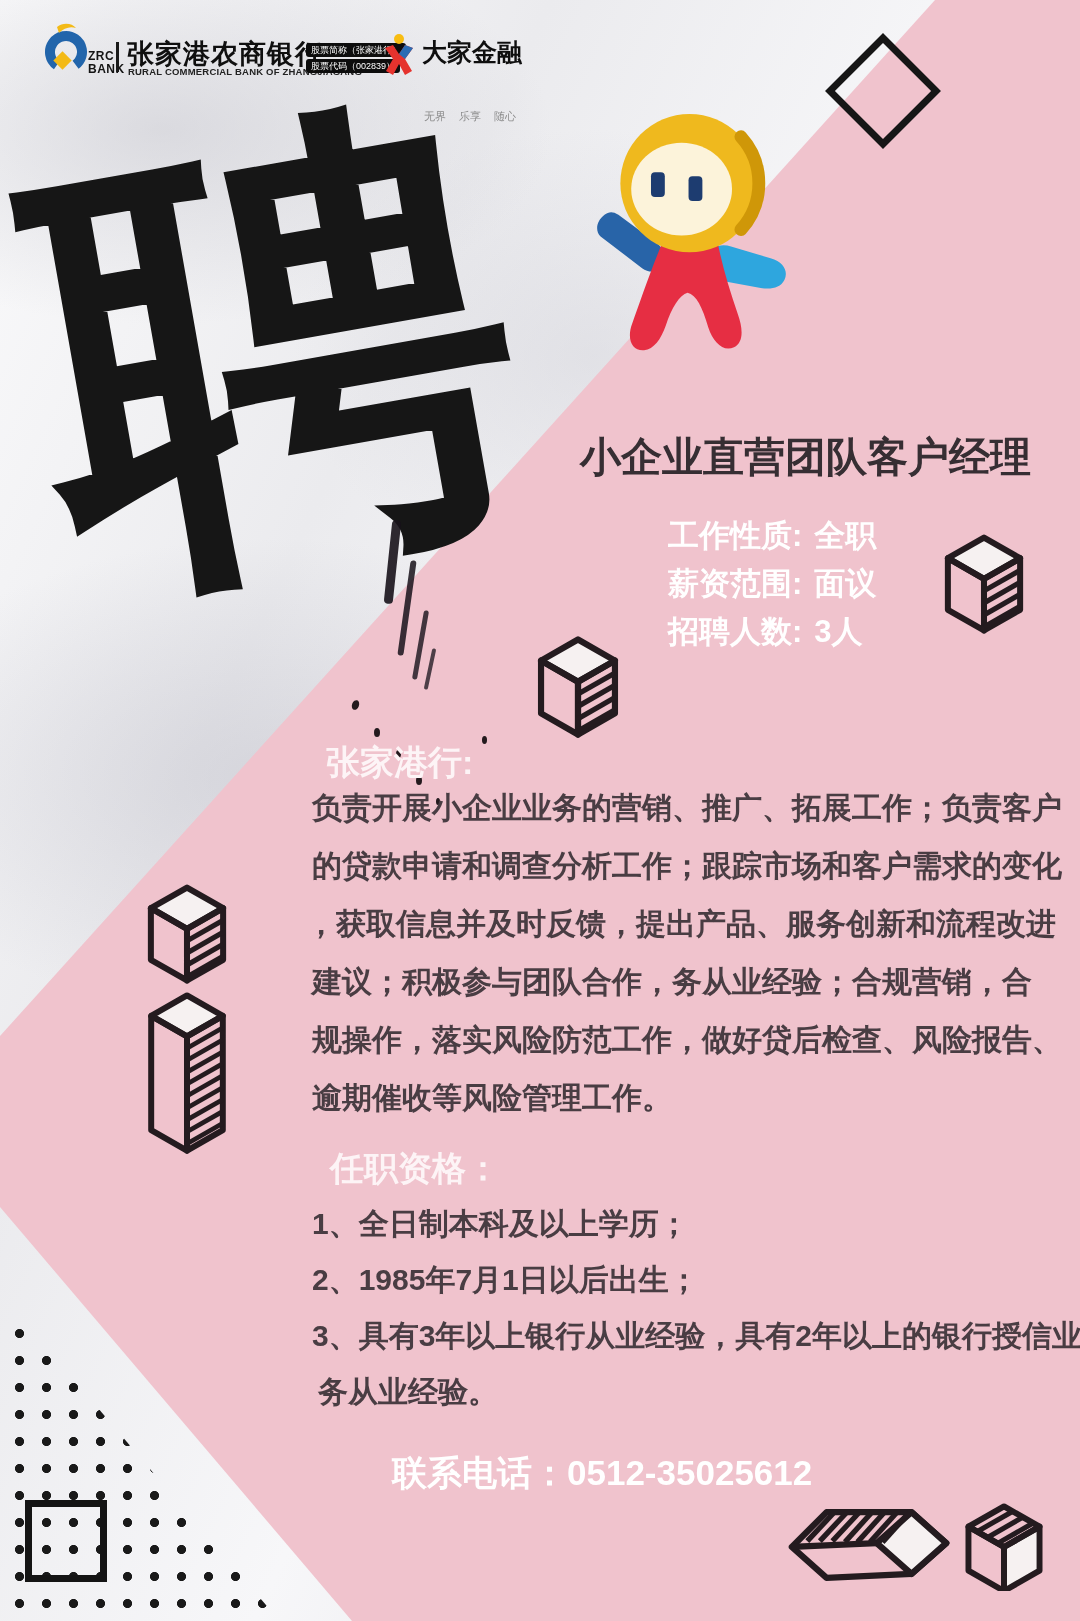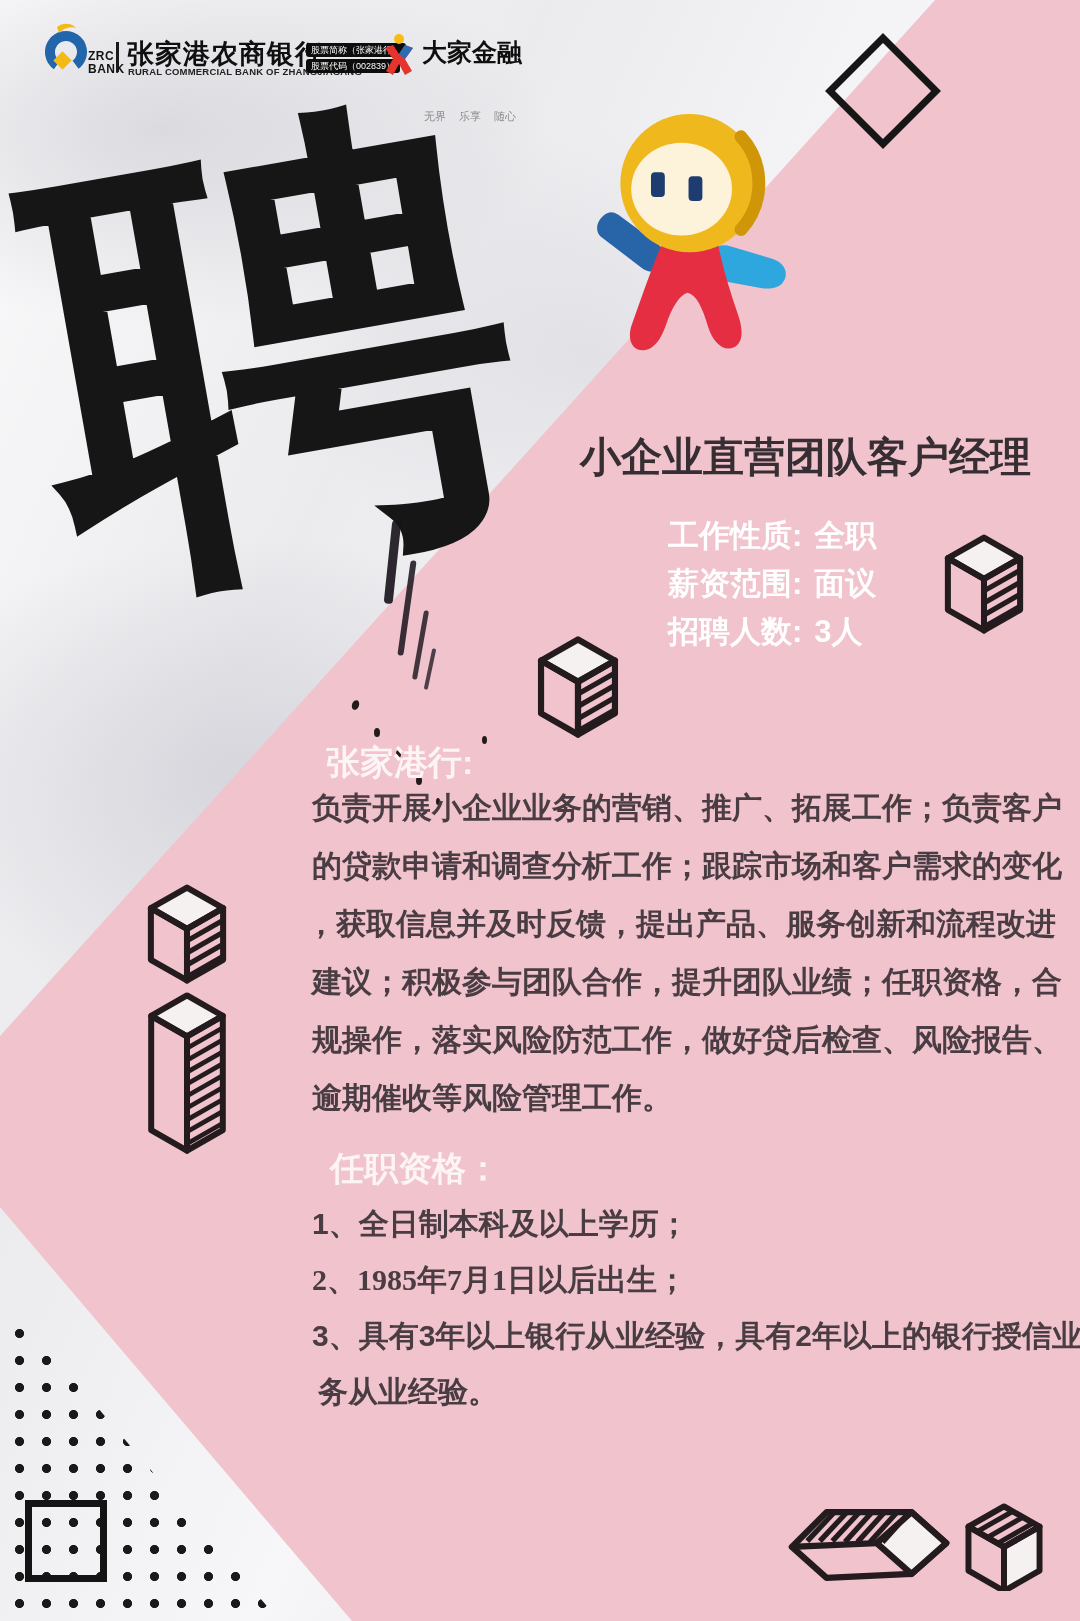--- a/index.html
+++ b/index.html
@@ -218,24 +218,25 @@
   </div>
   <div class="abs detail-row" style="left:668px; top:611px;">
     <span>招聘人数:</span>
     <span>3人</span>
   </div>
 
   <div class="abs sec-heading" style="left:326px; top:740px;">张家港行:</div>
   <div class="abs body-line" style="left:312px; top:788px;">负责开展小企业业务的营销、推广、拓展工作；负责客户</div>
   <div class="abs body-line" style="left:312px; top:846px;">的贷款申请和调查分析工作；跟踪市场和客户需求的变化</div>
   <div class="abs body-line" style="left:306px; top:904px;">，获取信息并及时反馈，提出产品、服务创新和流程改进</div>
-  <div class="abs body-line" style="left:312px; top:962px;">建议；积极参与团队合作，提升团队业绩；任职资格，合</div>
+  <div class="abs body-line" style="left:312px; top:962px;">建议；积极参与团队合作，务从业经验；合规营销，合</div>
   <div class="abs body-line" style="left:312px; top:1020px;text-align:center;">规操作，落实风险防范工作，做好贷后检查、风险报告、</div>
   <div class="abs body-line" style="left:312px; top:1078px;">逾期催收等风险管理工作。</div>
 
   <div class="abs sec-heading" style="left:330px; top:1146px;">任职资格：</div>
   <div class="abs body-line" style="left:312px; top:1204px;">1、全日制本科及以上学历；</div>
-  <div class="abs body-line" style="left:312px; top:1260px;font-family:Liberation Serif, serif;">2、1985年7月1日以后出生；</div>
+  <div class="abs body-line" style="left:312px; top:1260px;">2、1985年7月1日以后出生；</div>
   <div class="abs body-line" style="left:312px; top:1316px;">3、具有3年以上银行从业经验，具有2年以上的银行授信业</div>
   <div class="abs body-line" style="left:318px; top:1372px;">务从业经验。</div>
 
+  <div class="abs contact-line" style="left:392px; top:1450px;">联系电话：0512-35025612</div>
 
 </div>
 
 </body></html>

